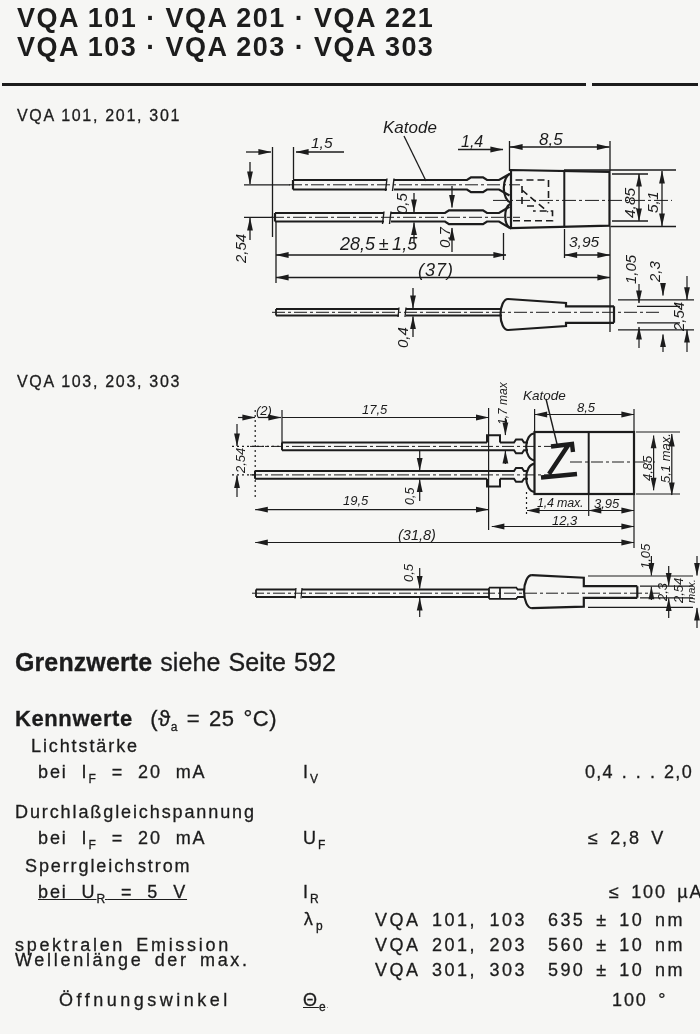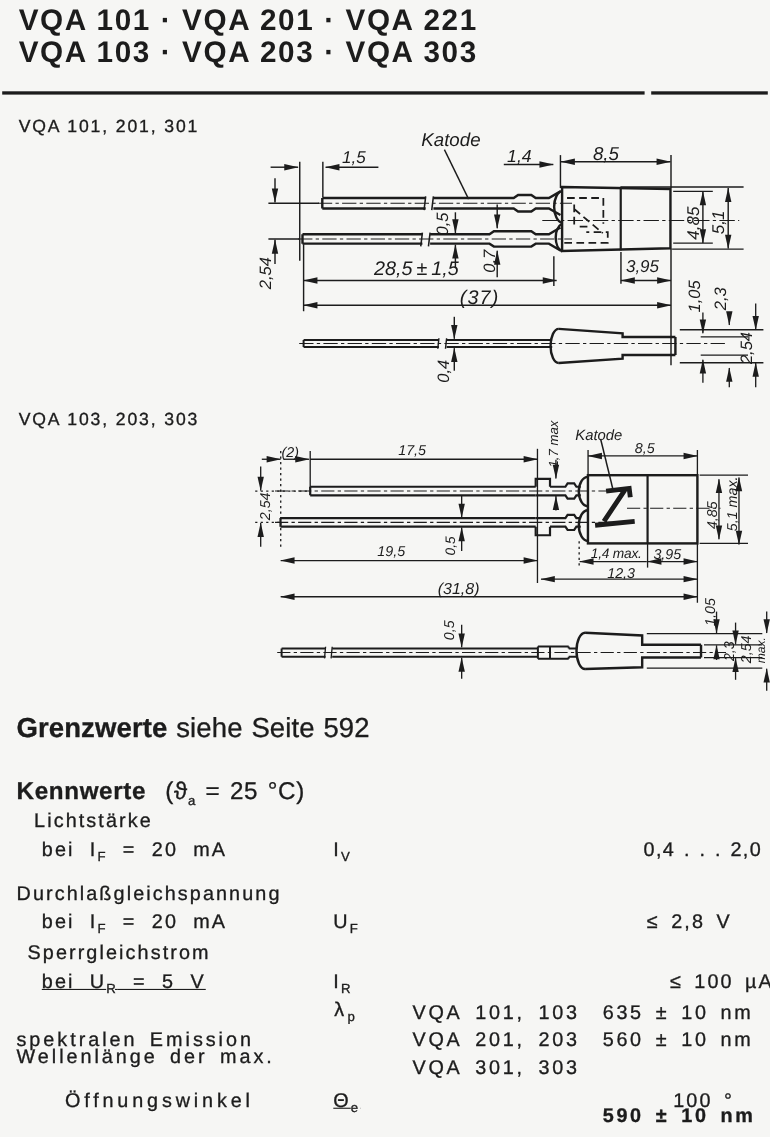--- a/index.html
+++ b/index.html
@@ -356,17 +356,17 @@
 <div class="abs tx" style="left:15px;top:910px;letter-spacing:2.7px;margin-top:40px;">Wellenlänge der max.</div>
 <div class="abs tx" style="left:303px;top:910px;font-family:Liberation Mono, monospace;">λ<sub>p</sub></div>
 <div class="abs tx" style="left:375px;top:910px;letter-spacing:2.5px;word-spacing:5px;">VQA 101, 103</div>
 <div class="abs tx" style="left:548px;top:910px;letter-spacing:2.4px;">635 ± 10 nm</div>
 
 <div class="abs tx" style="left:15px;top:935px;letter-spacing:2.7px;">spektralen Emission</div>
 <div class="abs tx" style="left:375px;top:935px;letter-spacing:2.5px;word-spacing:5px;">VQA 201, 203</div>
 <div class="abs tx" style="left:548px;top:935px;letter-spacing:2.4px;">560 ± 10 nm</div>
 
 <div class="abs tx" style="left:375px;top:960px;letter-spacing:2.5px;word-spacing:5px;">VQA 301, 303</div>
-<div class="abs tx" style="left:548px;top:1004px;letter-spacing:2.4px;font-weight:bold;">590 ± 10 nm</div>
+<div class="abs tx" style="left:548px;top:960px;letter-spacing:2.4px;">590 ± 10 nm</div>
 
 <div class="abs tx" style="left:15px;top:990px;letter-spacing:3.5px;margin-left:44px;">Öffnungswinkel</div>
 <div class="abs tx" style="left:303px;top:990px;text-decoration:underline;">Θ<sub>e</sub></div>
 <div class="abs tx" style="left:612px;top:990px;">100 °</div>
 
 </body></html>

